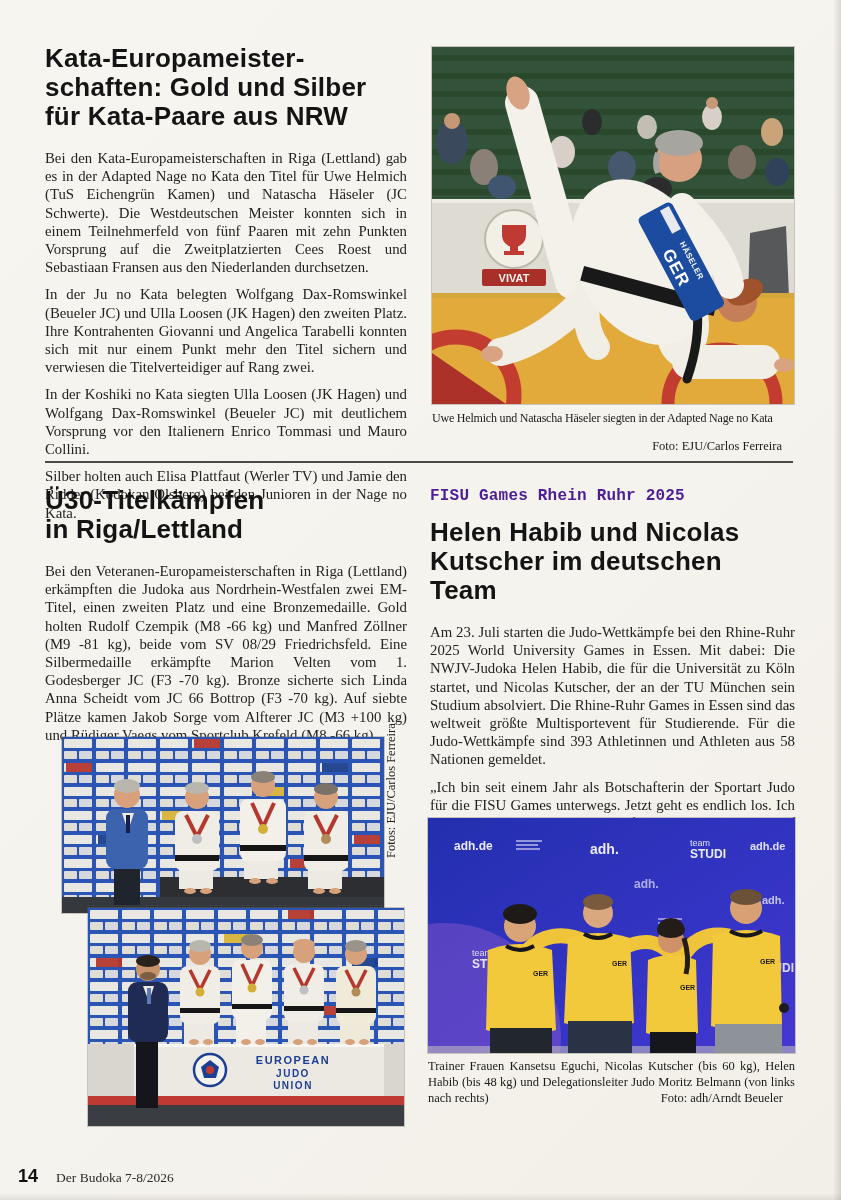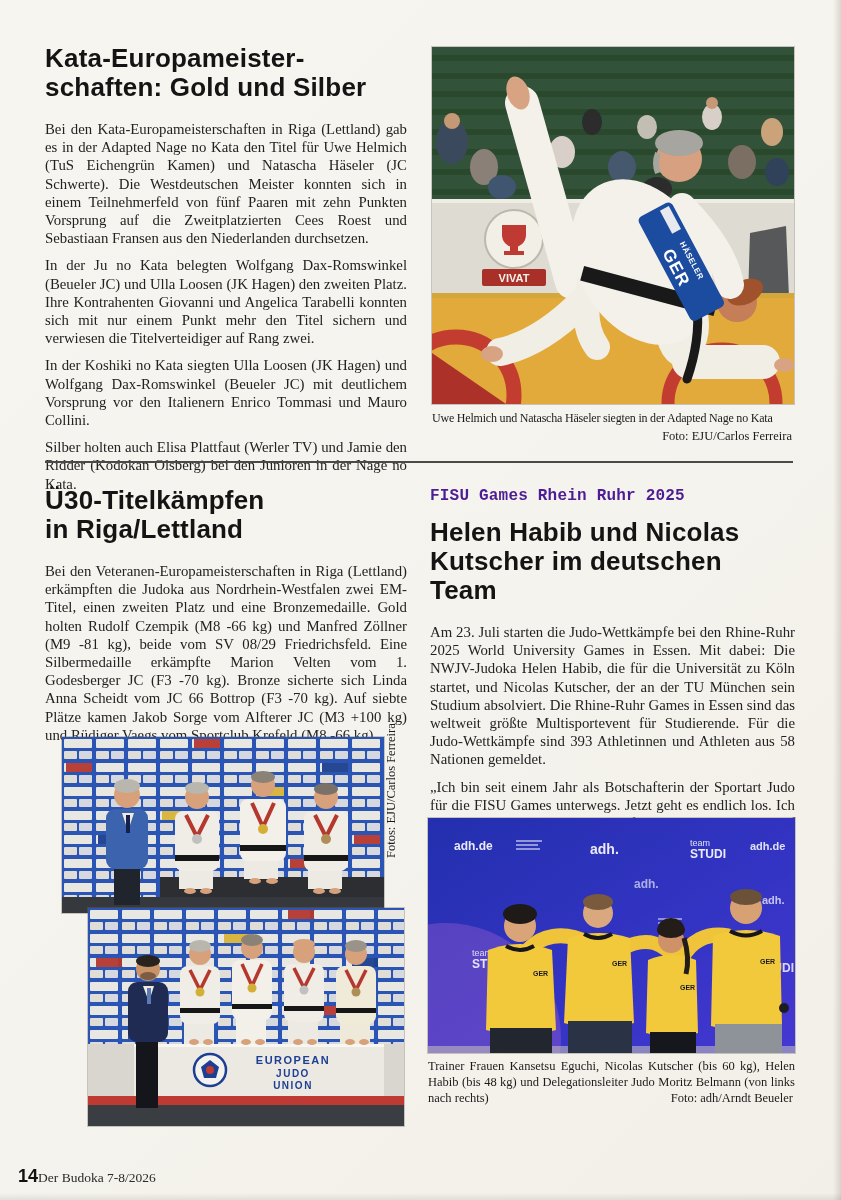--- a/index.html
+++ b/index.html
@@ -28,43 +28,44 @@
 
   .photo{position:absolute;box-shadow:0 0 0 1px rgba(110,105,95,.35);background:#ddd;}
   .photo svg{display:block;width:100%;height:100%;}
   .photo-kata{left:432px;top:47px;width:362px;height:357px;}
   .photo-podium1{left:62px;top:737px;width:322px;height:176px;}
   .photo-podium2{left:88px;top:908px;width:316px;height:218px;z-index:3;}
   .photo-team{left:428px;top:818px;width:367px;height:235px;}
 
   .caption{font-size:12.5px;line-height:16px;color:#1b1b1b;}
   .caption .cap-bold{font-weight:normal;margin:0;}
-  .caption .credit{font-weight:normal;text-align:right;margin:2px;}
+  .caption .credit{font-weight:normal;text-align:right;margin:12px;}
   .caption-kata{left:432px;top:410px;width:362px;}
   .caption-kata .cap-bold{white-space:nowrap;font-size:12px;letter-spacing:-0.2px;}
   .caption-team{left:428px;top:1058px;width:367px;}
   .caption-team .cap-bold{text-align:justify;}
   .caption-team .credit{margin-top:-16px;}
 
   .divider{left:45px;top:461px;width:748px;height:0;border-top:2px solid #4c4a47;}
 
   .vertical-credit{left:384px;top:858px;width:180px;font-size:12.5px;color:#1b1b1b;
     transform:rotate(-90deg);transform-origin:0 0;white-space:nowrap;}
 
-  .footer{left:18px;top:1166px;width:400px;display:flex;align-items:baseline;}
+  .footer{left:18px;top:1166px;width:400px;display:flex;align-items:baseline;gap:18px;}
   .footer .pagenum{font-family:"Liberation Sans", sans-serif;font-weight:bold;font-size:18px;color:#111;}
   .footer .issue{font-size:13.5px;color:#2a2a2a;}
 </style>
 </head>
 <body>
 
 <div class="abs article-kata">
   <h1>
     <span>Kata-Europameister-</span>
     <span>schaften: Gold und Silber</span>
+    <span>für Kata-Paare aus NRW</span>
   </h1>
   <div class="headgap"></div>
   <div class="bodytext">
     <p>Bei den Kata-Europameisterschaften in Riga (Lettland) gab es in der Adapted Nage no Kata den Titel für Uwe Helmich (TuS Eichengrün Kamen) und Natascha Häseler (JC Schwerte). Die Westdeutschen Meister konnten sich in einem Teilnehmerfeld von fünf Paaren mit zehn Punkten Vorsprung auf die Zweitplatzierten Cees Roest und Sebastiaan Fransen aus den Niederlanden durchsetzen.</p>
     <p>In der Ju no Kata belegten Wolfgang Dax-Romswinkel (Beueler JC) und Ulla Loosen (JK Hagen) den zweiten Platz. Ihre Kontrahenten Giovanni und Angelica Tarabelli konnten sich mit nur einem Punkt mehr den Titel sichern und verwiesen die Titelverteidiger auf Rang zwei.</p>
     <p>In der Koshiki no Kata siegten Ulla Loosen (JK Hagen) und Wolfgang Dax-Romswinkel (Beueler JC) mit deutlichem Vorsprung vor den Italienern Enrico Tommasi und Mauro Collini.</p>
     <p>Silber holten auch Elisa Plattfaut (Werler TV) und Jamie den Ridder (Kodokan Olsberg) bei den Junioren in der Nage no Kata.</p>
   </div>
 </div>
 

